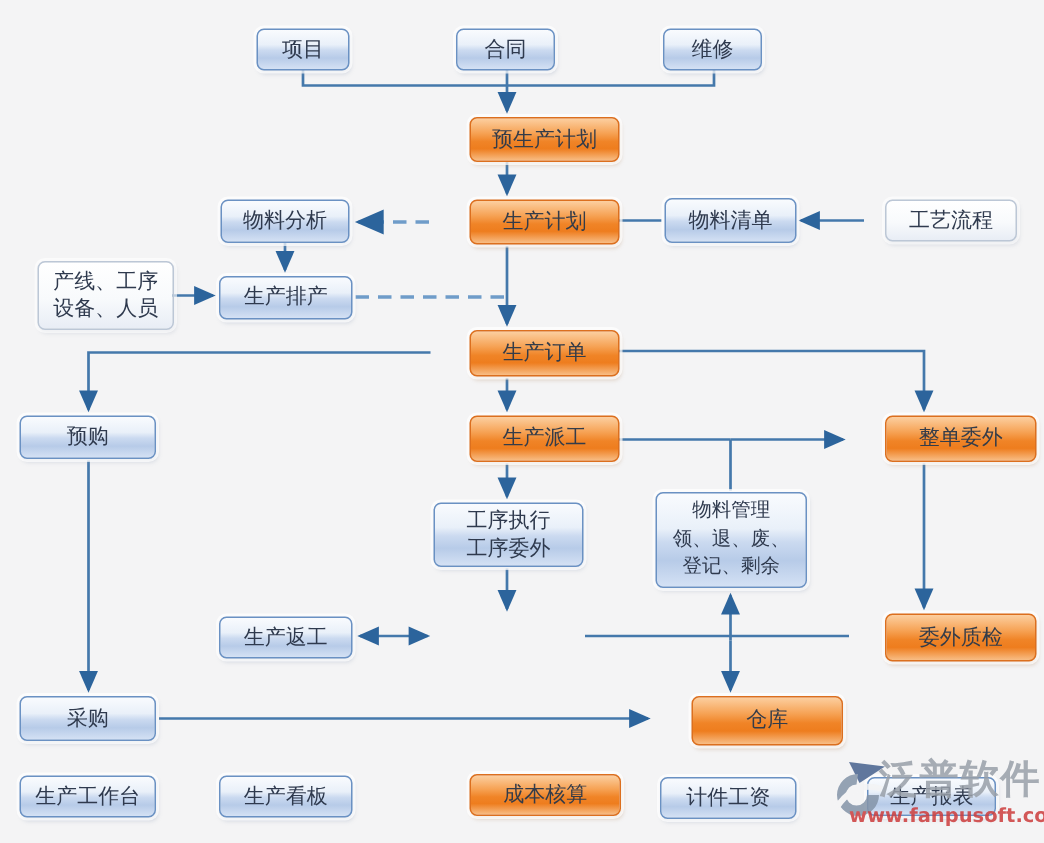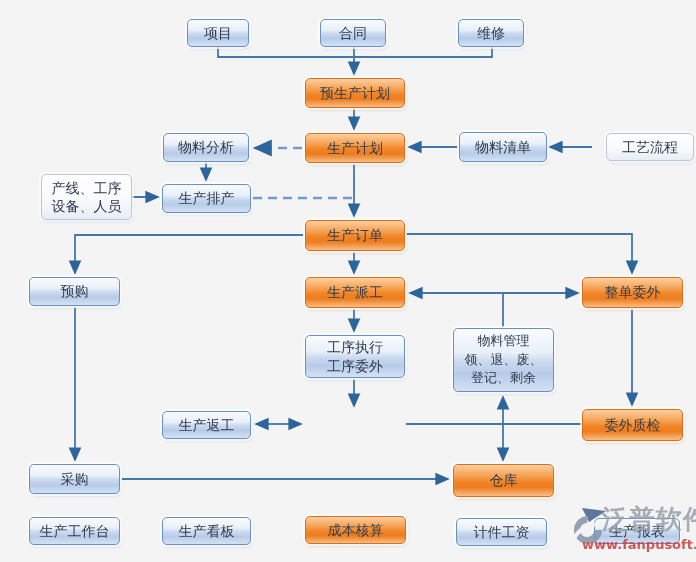--- a/index.html
+++ b/index.html
@@ -1,39 +1,40 @@
 <!DOCTYPE html>
 <html><head>
 <meta charset="utf-8">
 <style>
   html,body{margin:0;padding:0;}
   body{
     width:696px;height:562px;position:relative;overflow:hidden;
     background:#f4f4f5;
     font-family:"DejaVu Sans","Liberation Sans",sans-serif;
   }
-  .canvas{position:absolute;left:16px;top:0;width:640px;height:562px;padding-left:36px;}
+  .canvas{position:absolute;left:0;top:0;width:640px;height:562px;padding-left:36px;}
   svg.wires{position:absolute;left:0;top:0;z-index:1;}
   .node{
     position:absolute;z-index:2;box-sizing:border-box;
     display:flex;flex-direction:column;align-items:center;justify-content:center;
     text-align:center;border-radius:5px;
     font-size:14px;line-height:1.3;color:#2f3a4e;
   }
   .node .lbl{display:block;white-space:nowrap;}
   .blue{
     border:1px solid #6a91c3;
     background:linear-gradient(180deg,#f9fbfe 0%,#e9f0f9 38%,#cbdaf0 52%,#b7cbe8 72%,#d4e1f4 100%);
     box-shadow:0 0 0 2px rgba(255,255,255,.7),1px 2px 3px rgba(140,155,180,.35);
   }
   .orange{
     border:1px solid #dc6f1e;
     background:linear-gradient(180deg,#fccfa0 0%,#f6a254 35%,#f08427 55%,#ee7d1e 72%,#f8bd85 100%);
     box-shadow:0 0 0 2px rgba(255,255,255,.7),1px 2px 3px rgba(185,145,110,.4);
     color:#343c49;
+    margin-left:24px;
   }
   .plain{
     border:1px solid #bcc7d6;
     background:linear-gradient(180deg,#ffffff 0%,#f8fafc 55%,#e8edf5 100%);
     box-shadow:0 0 0 2px rgba(255,255,255,.6),1px 2px 3px rgba(150,160,180,.3);
     margin-left:12px;
   }
   .small3{font-size:13px;line-height:1.45;}
   .watermark{position:absolute;left:550px;top:496px;width:146px;height:62px;z-index:3;pointer-events:none;opacity:.85;}
   .wm-logo{position:absolute;left:6px;top:12px;}

